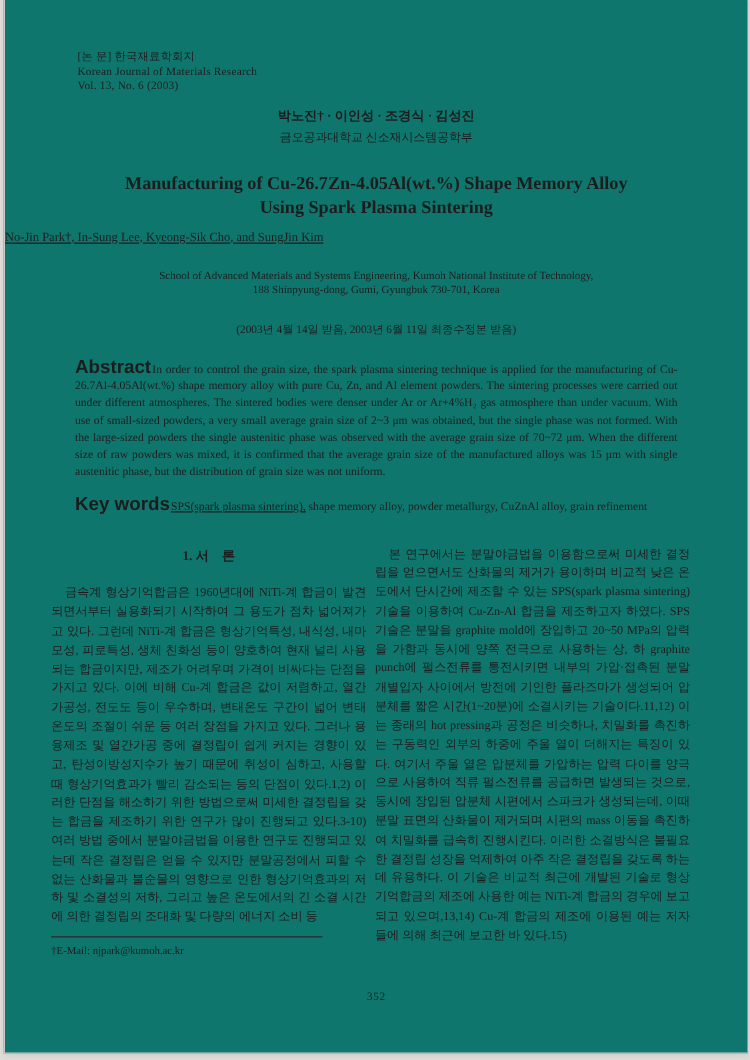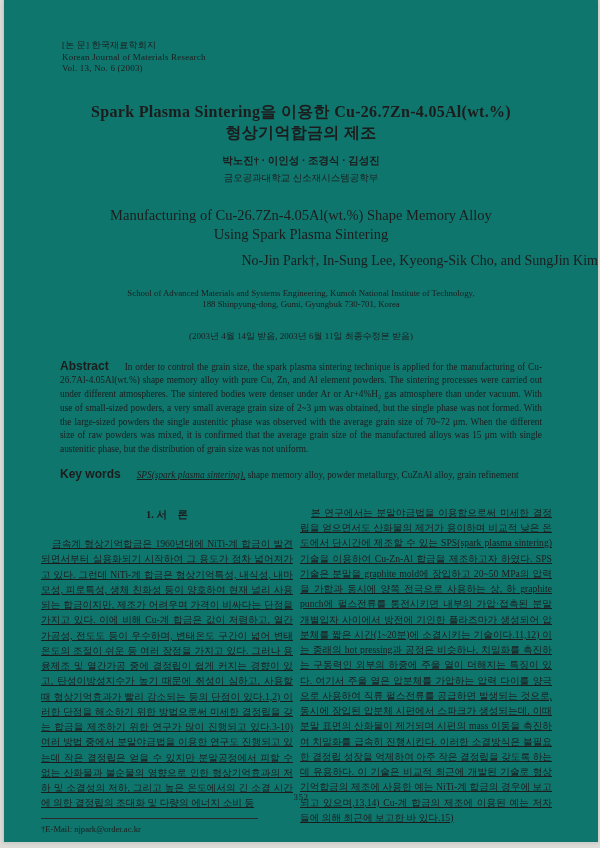--- a/index.html
+++ b/index.html
@@ -45,27 +45,28 @@
   }
   .affil-ko{
     margin-top:4px;
     text-align:center;
     font-size:9.5px;
   }
   .title-en{
     margin-top:21px;
     text-align:center;
     font-size:14.5px;
-    font-weight:400;
+    font-weight:700;
     line-height:19px;
   }
   .authors-en{
     margin-top:9px;
-    text-align:right;
-    font-size:14px;
+    text-align:left;
+    font-size:10px;
+    text-decoration:underline;
   }
   .affil-en{
     margin-top:19px;
     text-align:center;
     font-size:8.8px;
     line-height:11.5px;
   }
   .received{
     margin-top:19px;
     text-align:center;
@@ -75,24 +76,24 @@
     margin:0 56px;
     font-size:9.3px;
     line-height:13.8px;
     text-align:justify;
   }
   .abstract{margin-top:17px;}
   .keywords{margin-top:11px;}
   .blk-label{
     font-family:"Liberation Sans","DejaVu Sans",sans-serif;
     font-weight:700;
-    font-size:12px;
-    padding-right:16px;
+    font-size:15px;
+    padding-right:1px;
   }
-  .kw-underline{text-decoration:underline;font-style:italic;}
+  .kw-underline{text-decoration:underline;}
   .columns{
     display:flex;
     gap:7px;
     margin:22px 37px 0 37px;
     min-height:332px;
     align-items:stretch;
   }
   .col{
     width:calc((100% - 16px)/2);
     font-size:9.7px;
@@ -101,21 +102,21 @@
     display:flex;
     flex-direction:column;
   }
   .section-heading{
     text-align:center;
     font-size:10.5px;
     font-weight:700;
     margin:2px 0 14px 0;
   }
   .col p{margin:0;}
-  .col p.indent{text-indent:11px;text-decoration:underline;}
+  .col p.indent{text-indent:11px;}
   .footnote{
     margin-top:auto;
     padding-top:3px;
   }
   .footnote-rule{
     border:none;
     border-top:1px solid #2a2a2a;
     width:86%;
     margin:0 0 3px 0;
   }
@@ -133,24 +134,20 @@
 <body>
 
 <div class="page">
 
   <div class="journal-info">
     <div>[논  문] 한국재료학회지</div>
     <div class="jname">Korean Journal of Materials Research</div>
     <div>Vol. 13, No. 6 (2003)</div>
   </div>
 
-  <div class="title-ko">
-    <div>Spark Plasma Sintering을 이용한 Cu-26.7Zn-4.05Al(wt.%)</div>
-    <div>형상기억합금의 제조</div>
-  </div>
 
   <div class="authors-ko">박노진† · 이인성 · 조경식 · 김성진</div>
   <div class="affil-ko">금오공과대학교 신소재시스템공학부</div>
 
   <div class="title-en">
     <div>Manufacturing of Cu-26.7Zn-4.05Al(wt.%) Shape Memory Alloy</div>
     <div>Using Spark Plasma Sintering</div>
   </div>
 
   <div class="authors-en">No-Jin Park†, In-Sung Lee, Kyeong-Sik Cho, and SungJin Kim</div>
@@ -166,21 +163,21 @@
 
   <p class="keywords"><span class="blk-label">Key words</span><span class="kw-underline">SPS(spark plasma sintering),</span><span> shape memory alloy, powder metallurgy, CuZnAl alloy, grain refinement</span></p>
 
   <div class="columns">
 
     <div class="col">
       <div class="section-heading">1. 서　론</div>
       <p class="indent">금속계 형상기억합금은 1960년대에 NiTi-계 합금이 발견되면서부터 실용화되기 시작하여 그 용도가 점차 넓어져가고 있다. 그런데 NiTi-계 합금은 형상기억특성, 내식성, 내마모성, 피로특성, 생체 친화성 등이 양호하여 현재 널리 사용되는 합금이지만, 제조가 어려우며 가격이 비싸다는 단점을 가지고 있다. 이에 비해 Cu-계 합금은 값이 저렴하고, 열간 가공성, 전도도 등이 우수하며, 변태온도 구간이 넓어 변태온도의 조절이 쉬운 등 여러 장점을 가지고 있다. 그러나 용융제조 및 열간가공 중에 결정립이 쉽게 커지는 경향이 있고, 탄성이방성지수가 높기 때문에 취성이 심하고, 사용할 때 형상기억효과가 빨리 감소되는 등의 단점이 있다.1,2) 이러한 단점을 해소하기 위한 방법으로써 미세한 결정립을 갖는 합금을 제조하기 위한 연구가 많이 진행되고 있다.3-10) 여러 방법 중에서 분말야금법을 이용한 연구도 진행되고 있는데 작은 결정립은 얻을 수 있지만 분말공정에서 피할 수 없는 산화물과 불순물의 영향으로 인한 형상기억효과의 저하 및 소결성의 저하, 그리고 높은 온도에서의 긴 소결 시간에 의한 결정립의 조대화 및 다량의 에너지 소비 등</p>
       <div class="footnote">
         <hr class="footnote-rule">
-        <div class="footnote-text">†E-Mail: njpark@order.ac.kr</div>
+        <div class="footnote-text">†E-Mail: njpark@kumoh.ac.kr</div>
       </div>
     </div>
 
     <div class="col">
       <p class="indent">본 연구에서는 분말야금법을 이용함으로써 미세한 결정립을 얻으면서도 산화물의 제거가 용이하며 비교적 낮은 온도에서 단시간에 제조할 수 있는 SPS(spark plasma sintering) 기술을 이용하여 Cu-Zn-Al 합금을 제조하고자 하였다. SPS 기술은 분말을 graphite mold에 장입하고 20~50 MPa의 압력을 가함과 동시에 양쪽 전극으로 사용하는 상, 하 graphite punch에 펄스전류를 통전시키면 내부의 가압·접촉된 분말 개별입자 사이에서 방전에 기인한 플라즈마가 생성되어 압분체를 짧은 시간(1~20분)에 소결시키는 기술이다.11,12) 이는 종래의 hot pressing과 공정은 비슷하나, 치밀화를 촉진하는 구동력인 외부의 하중에 주울 열이 더해지는 특징이 있다. 여기서 주울 열은 압분체를 가압하는 압력 다이를 양극으로 사용하여 직류 펄스전류를 공급하면 발생되는 것으로, 동시에 장입된 압분체 시편에서 스파크가 생성되는데, 이때 분말 표면의 산화물이 제거되며 시편의 mass 이동을 촉진하여 치밀화를 급속히 진행시킨다. 이러한 소결방식은 불필요한 결정립 성장을 억제하여 아주 작은 결정립을 갖도록 하는데 유용하다. 이 기술은 비교적 최근에 개발된 기술로 형상기억합금의 제조에 사용한 예는 NiTi-계 합금의 경우에 보고되고 있으며,13,14) Cu-계 합금의 제조에 이용된 예는 저자들에 의해 최근에 보고한 바 있다.15)</p>
     </div>
 
   </div>
 
   <div class="page-number">352</div>

